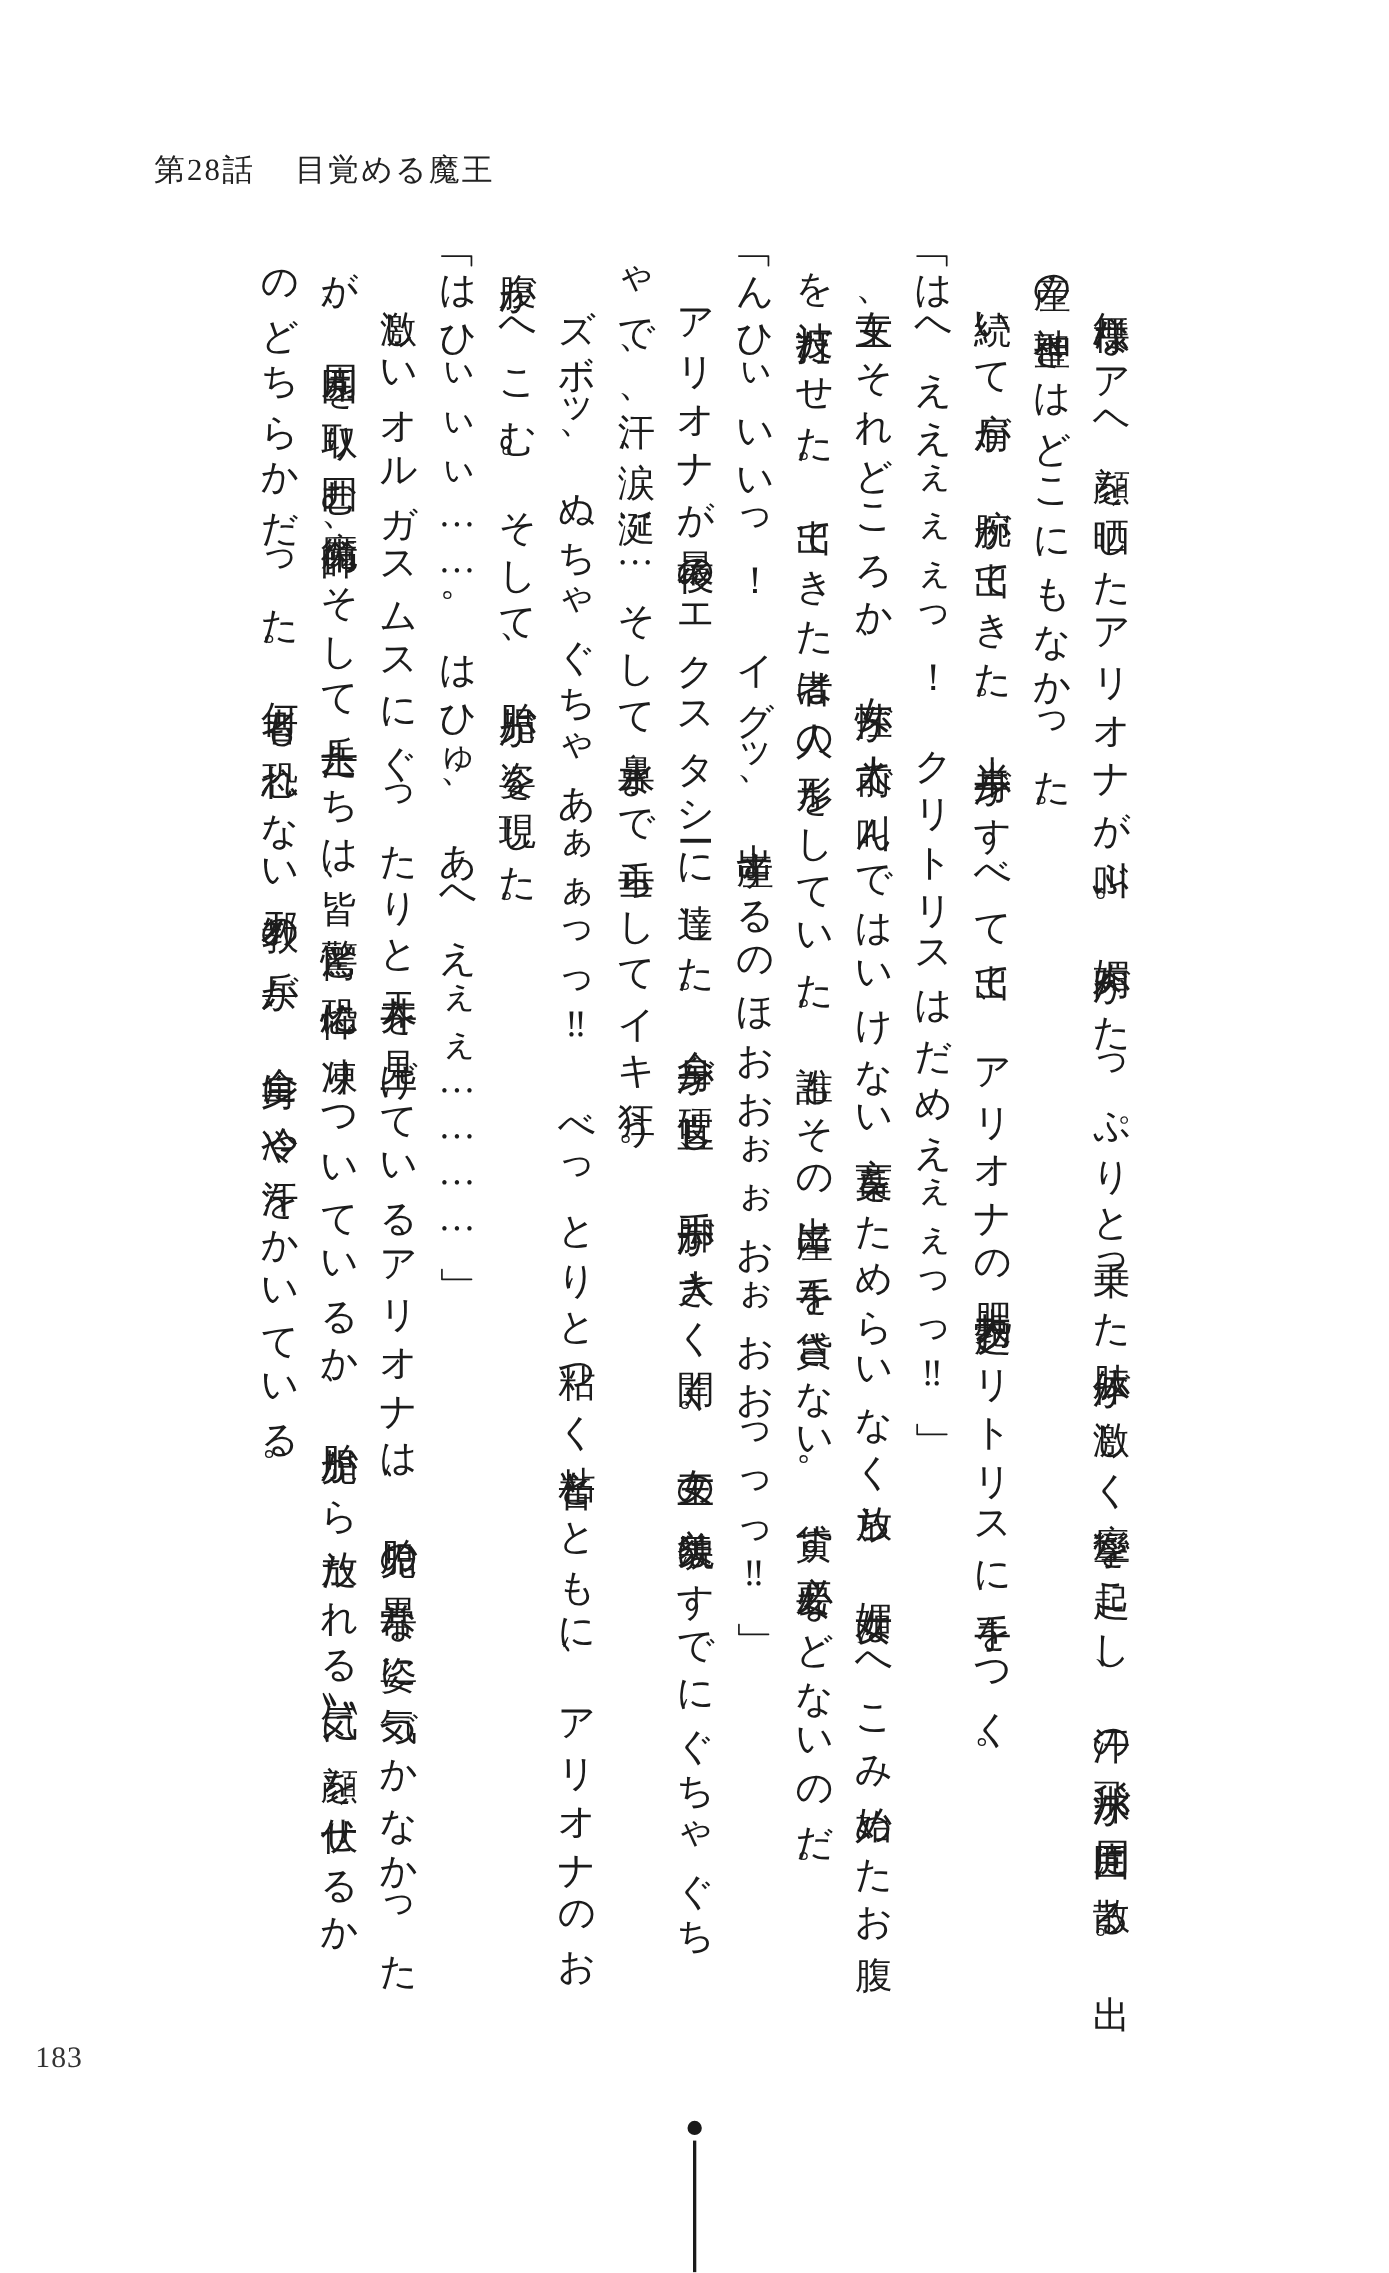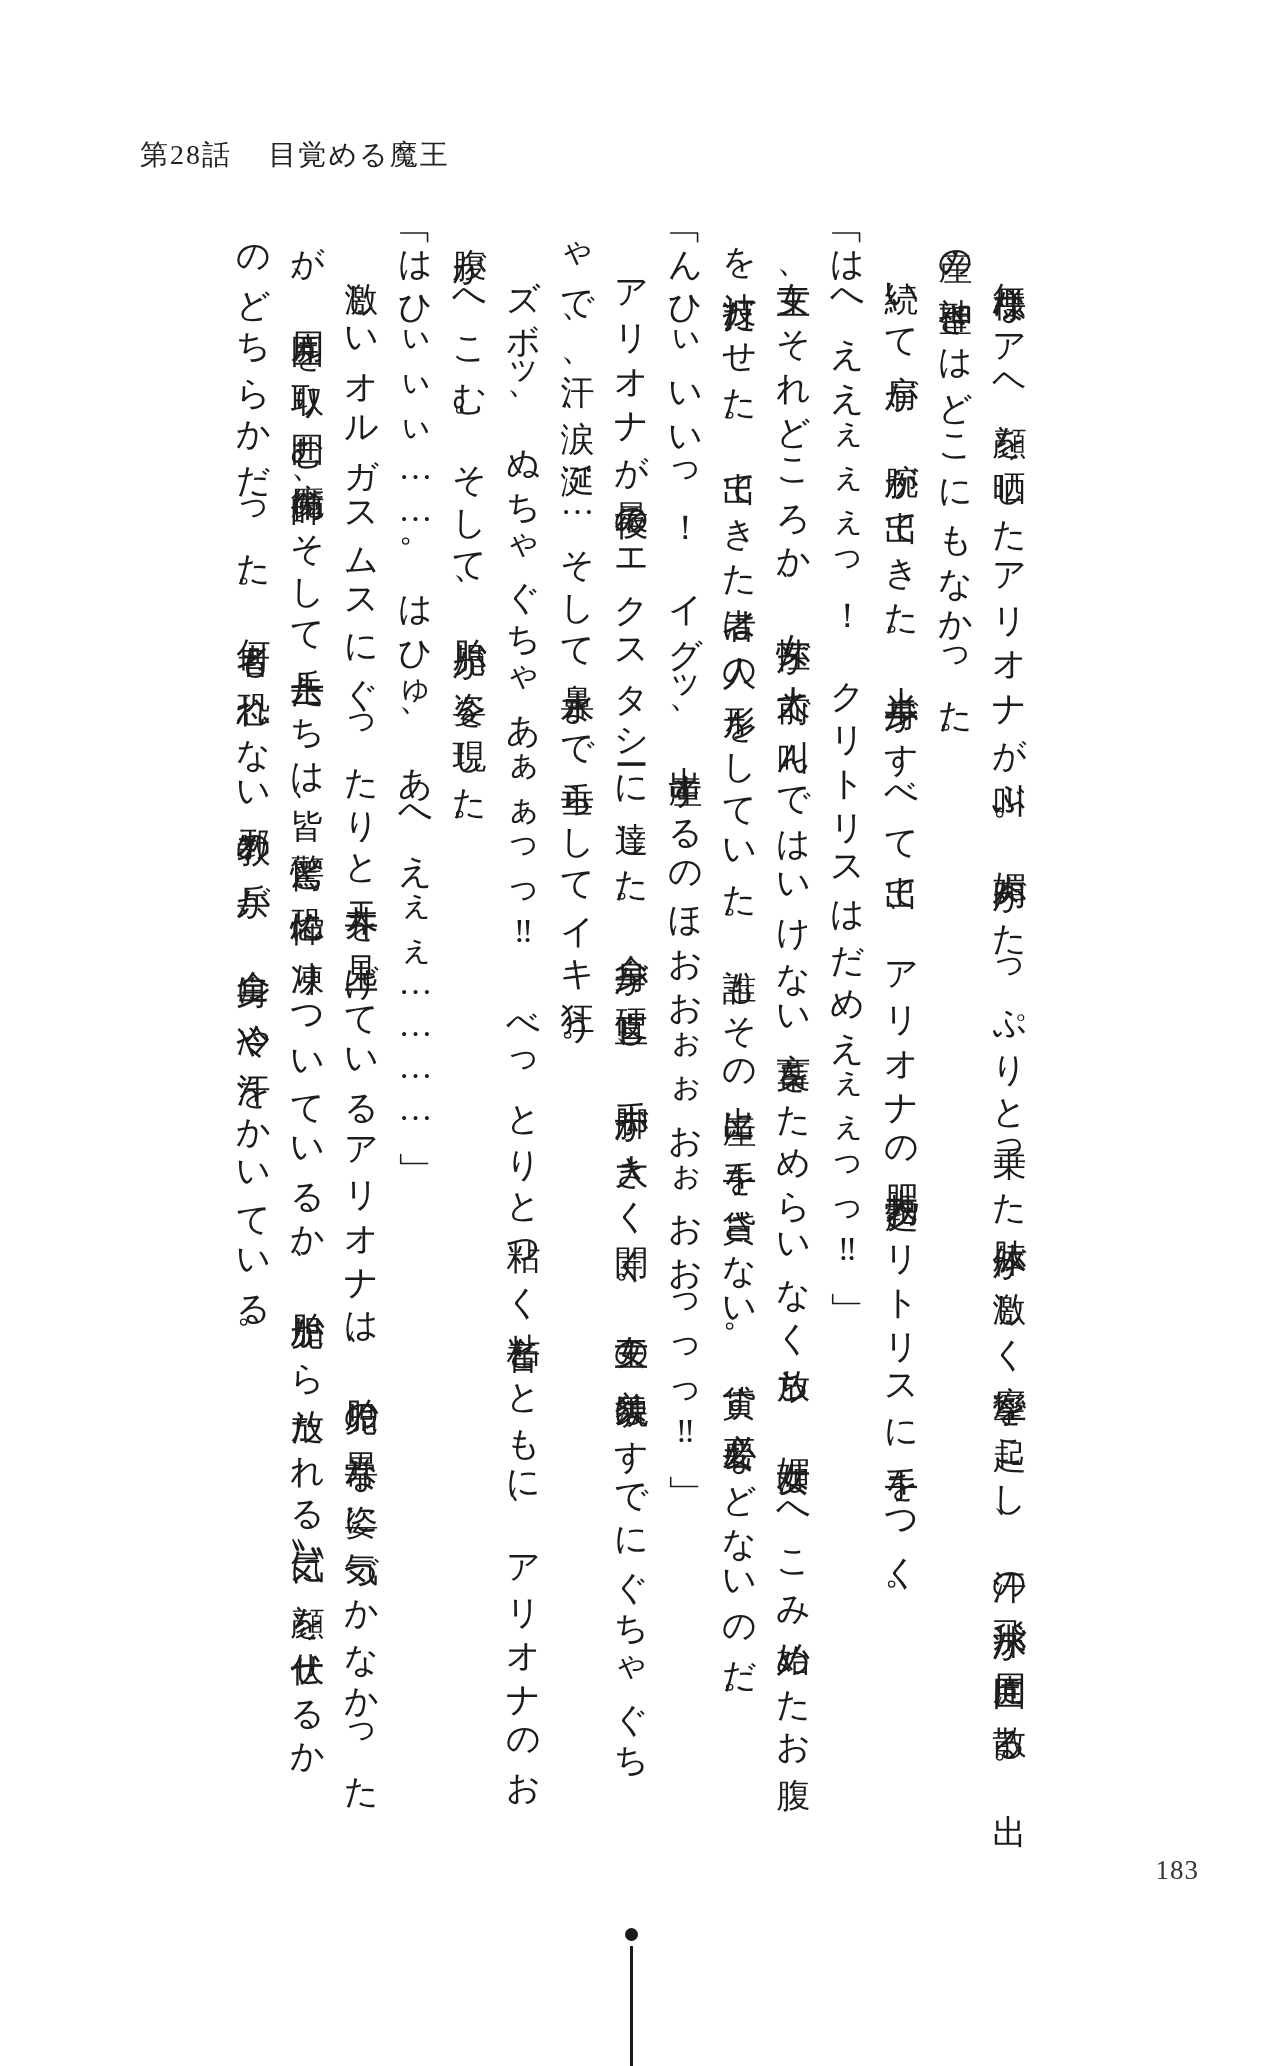--- a/index.html
+++ b/index.html
@@ -46,24 +46,25 @@
     padding: 0;
   }
   .body-text p.indent {
     text-indent: 1em;
   }
   .page-number {
     position: absolute;
     left: 0;
     top: 1855px;
     width: 100%;
-    text-align: right;
+    text-align: left;
     font-size: 27px;
     letter-spacing: 1px;
     color: #333;
+    padding-left: 32px;
   }
   .footer-dot {
     position: absolute;
     left: 625px;
     top: 1928px;
     width: 13px;
     height: 13px;
     border-radius: 50%;
     background: #1a1a1a;
   }

